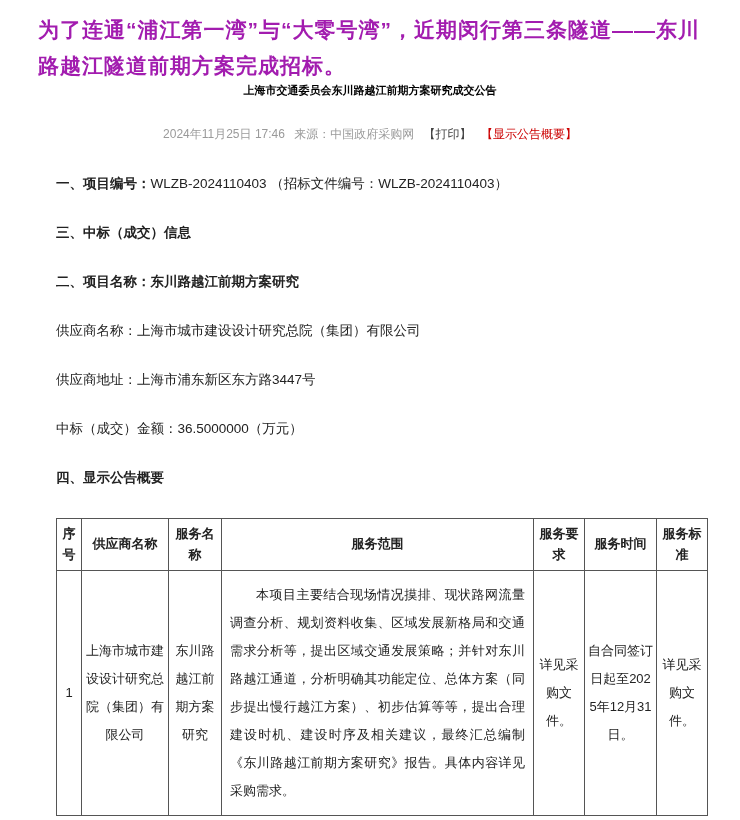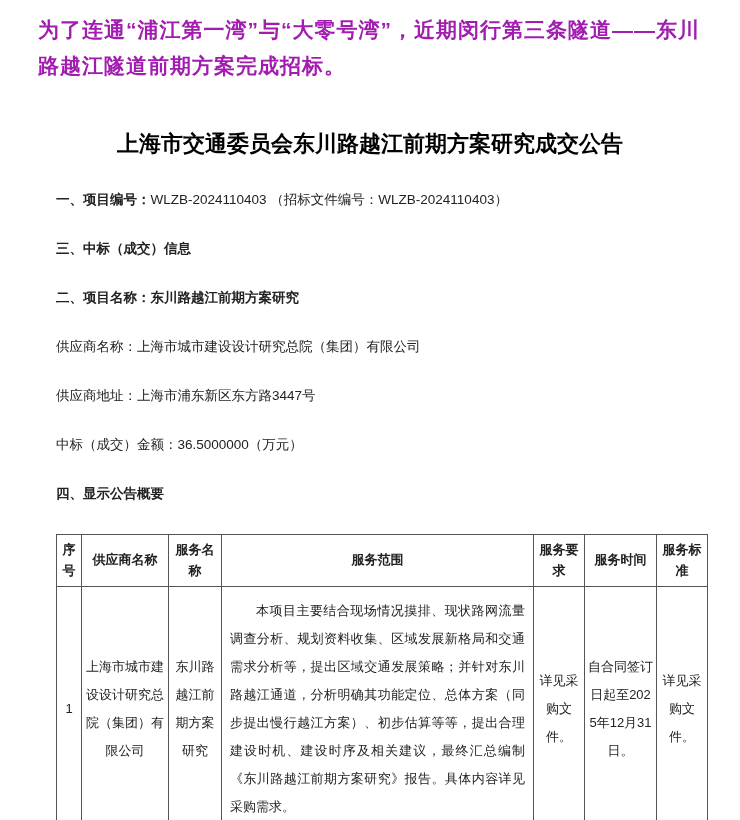--- a/index.html
+++ b/index.html
@@ -15,23 +15,22 @@
 
   .intro {
     font-size: 21px;
     font-weight: 700;
     line-height: 1.7;
     letter-spacing: 1px;
     color: #a21caf;
   }
 
   .title {
-    margin-top: 46px;
     text-align: center;
-    font-size: 22px;
+    font-size: 11px;
     font-weight: 700;
     color: #000;
   }
 
   .meta {
     margin-top: 28px;
     text-align: center;
     font-size: 12px;
     color: #9a9a9a;
   }
@@ -71,20 +70,26 @@
 </style>
 </head>
 <body>
 
 <div class="page">
 
   <p class="intro">为了连通“浦江第一湾”与“大零号湾”，近期闵行第三条隧道——东川路越江隧道前期方案完成招标。</p>
 
   <h1 class="title">上海市交通委员会东川路越江前期方案研究成交公告</h1>
 
+  <div class="meta">
+    <span>2024年11月25日 17:46</span>
+    <span>来源：中国政府采购网</span>
+    <span class="print-link">【打印】</span>
+    <span class="summary-link">【显示公告概要】</span>
+  </div>
 
   <div class="sections">
     <p class="sec">
       <span class="lbl">一、项目编号：</span><span class="val">WLZB-2024110403 （招标文件编号：WLZB-2024110403）</span>
     </p>
     <p class="sec">
       <span class="lbl">三、中标（成交）信息</span>
     </p>
     <p class="sec bold-val">
       <span class="lbl">二、项目名称：</span><span class="val">东川路越江前期方案研究</span>

